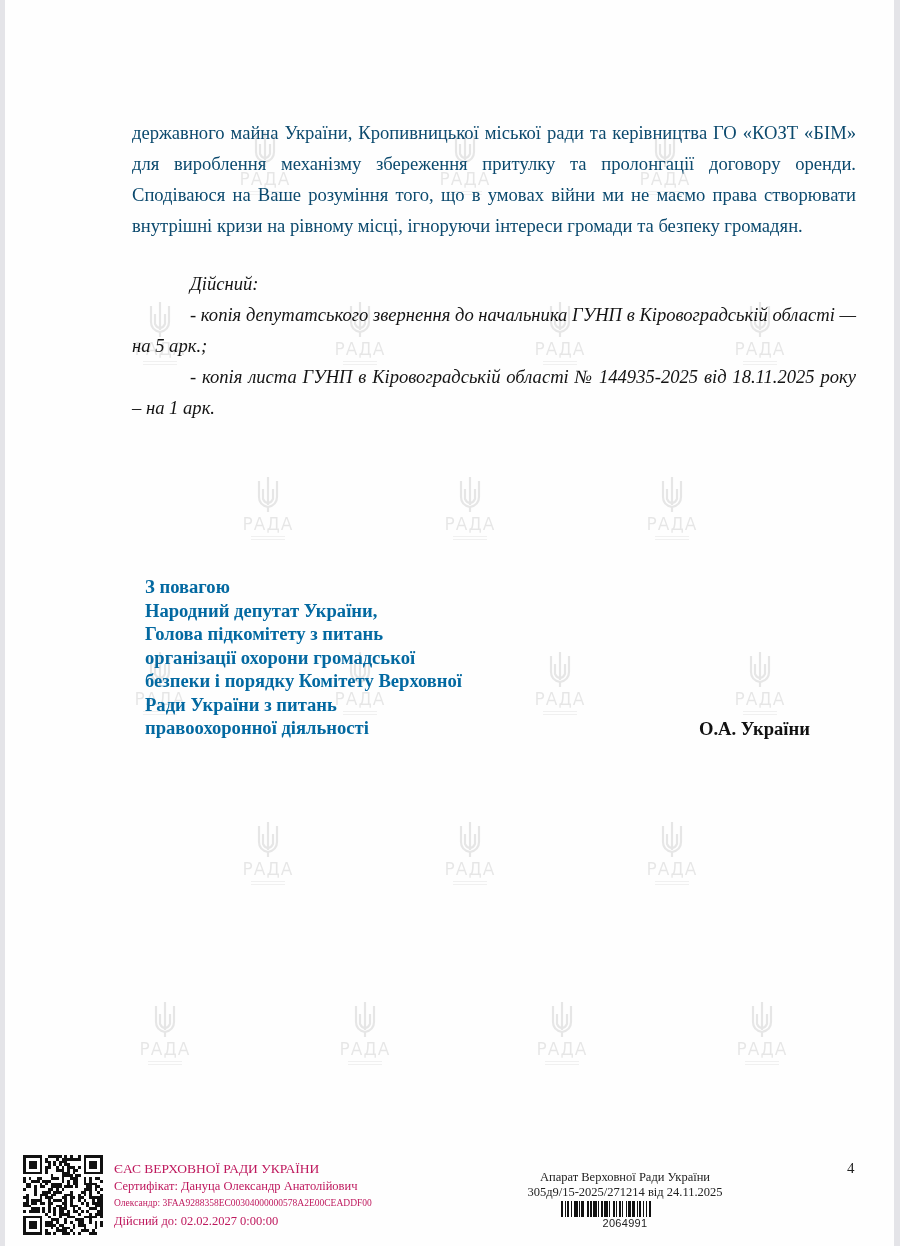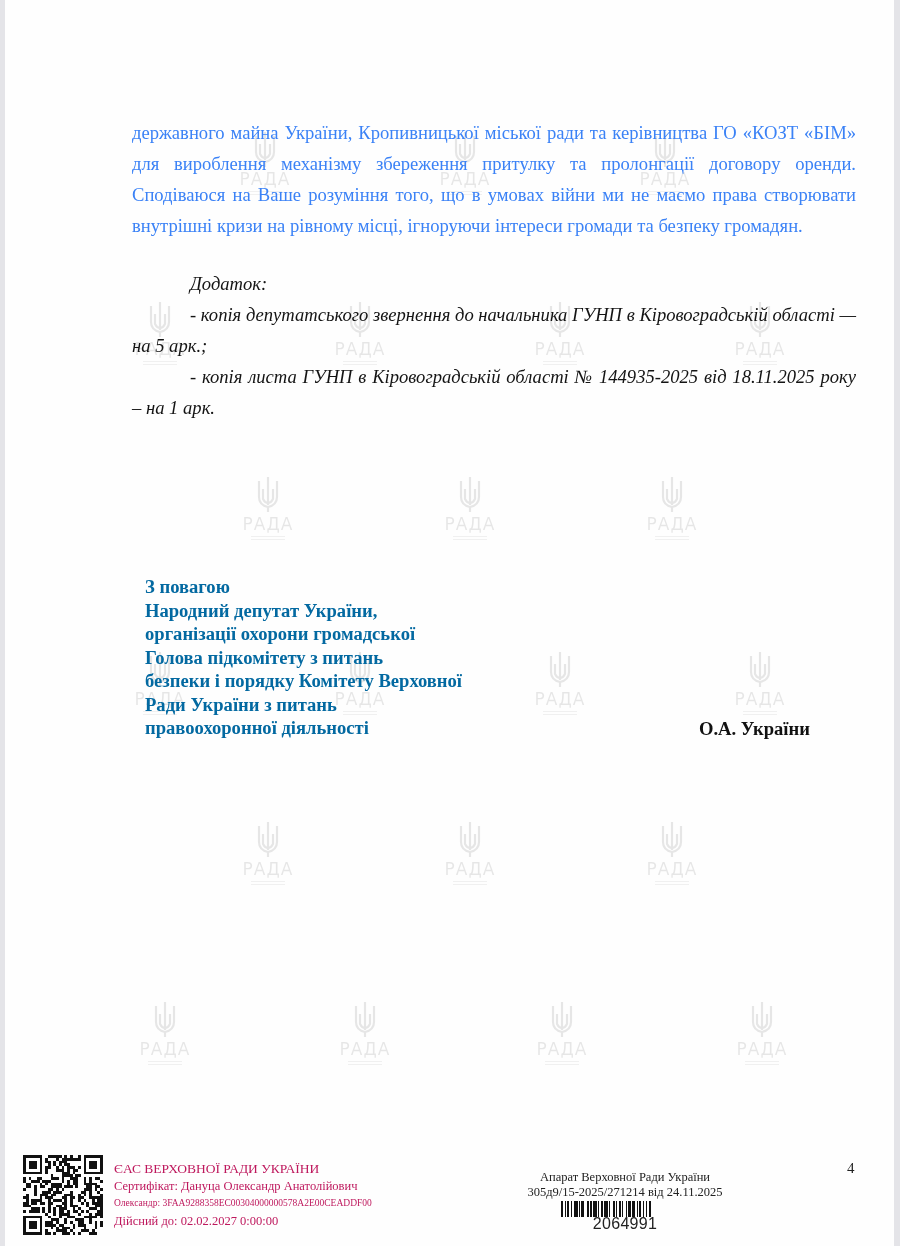--- a/index.html
+++ b/index.html
@@ -47,21 +47,21 @@
       opacity: 0.6;
     }
     .body-text {
       position: absolute;
       left: 127px;
       top: 117px;
       width: 724px;
       font-family: "Liberation Serif", serif;
       font-size: 18.6px;
       line-height: 31px;
-      color: #3b82f6;
+      color: #0c4a6e;
       text-align: justify;
     }
     .body-text p { margin: 0; }
     .attach {
       position: absolute;
       left: 127px;
       top: 268px;
       width: 724px;
       font-family: "Liberation Serif", serif;
       font-style: italic;
@@ -126,21 +126,21 @@
     .reg .r1 { font-size: 12.5px; line-height: 15px; }
     .reg .r2 { font-size: 12.5px; line-height: 15px; }
     .barcode {
       display: block;
       margin: 1px auto 0;
       width: 128px;
       height: 16px;
     }
     .reg .r3 {
       font-family: "Liberation Sans", sans-serif;
-      font-size: 16px;
+      font-size: 11px;
       line-height: 13px;
       letter-spacing: 0.3px;
     }
     .pagenum {
       position: absolute;
       left: 842px;
       top: 1160px;
       font-family: "Liberation Serif", serif;
       font-size: 15px;
       color: #222;
@@ -446,30 +446,30 @@
         <div class="wm-text">РАДА</div>
         <div class="wm-sub"></div>
       </div>
     </div>
 
   <div class="body-text">
     <p>державного майна України, Кропивницької міської ради та керівництва ГО «КОЗТ «БІМ» для вироблення механізму збереження притулку та пролонгації договору оренди. Сподіваюся на Ваше розуміння того, що в умовах війни ми не маємо права створювати внутрішні кризи на рівному місці, ігноруючи інтереси громади та безпеку громадян.</p>
   </div>
 
   <div class="attach">
-    <p class="indent">Додаток:</p>
+    <p class="indent">Дійсний:</p>
     <p class="indent">- копія депутатського звернення до начальника ГУНП в Кіровоградській області — на 5 арк.;</p>
     <p class="indent line-last">- копія листа ГУНП в Кіровоградській області № 144935-2025 від 18.11.2025 року – на 1 арк.</p>
   </div>
 
   <div class="sign-block">
     <div>З повагою</div>
     <div>Народний депутат України,</div>
+    <div>Голова підкомітету з питань</div>
     <div>організації охорони громадської</div>
-    <div>Голова підкомітету з питань</div>
     <div>безпеки і порядку Комітету Верховної</div>
     <div>Ради України з питань</div>
     <div>правоохоронної діяльності</div>
   </div>
   <div class="signer">О.А. України</div>
 
   <svg class="qr" viewBox="0 0 29 29" shape-rendering="crispEdges" id="qr">
       <rect x="0" y="0" width="1" height="1" fill="#111"></rect>
       <rect x="1" y="0" width="1" height="1" fill="#111"></rect>
       <rect x="2" y="0" width="1" height="1" fill="#111"></rect>

